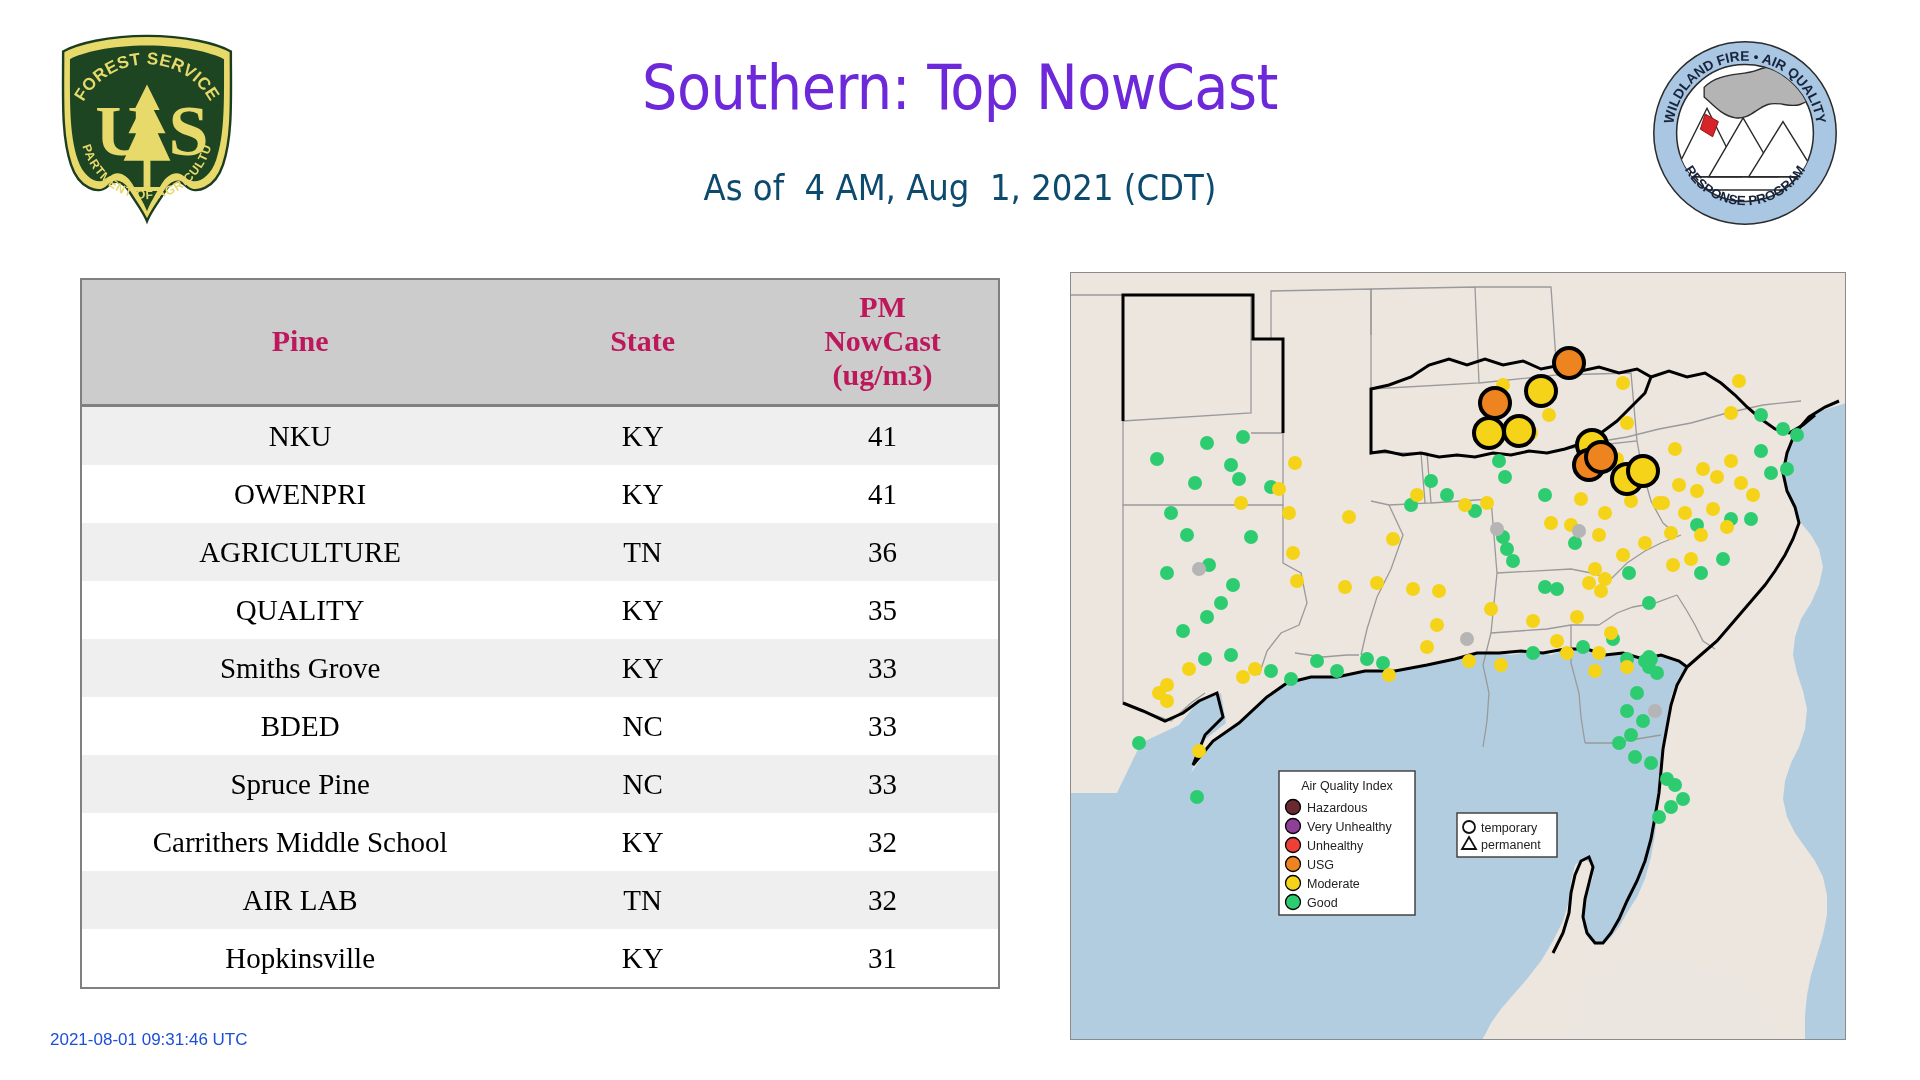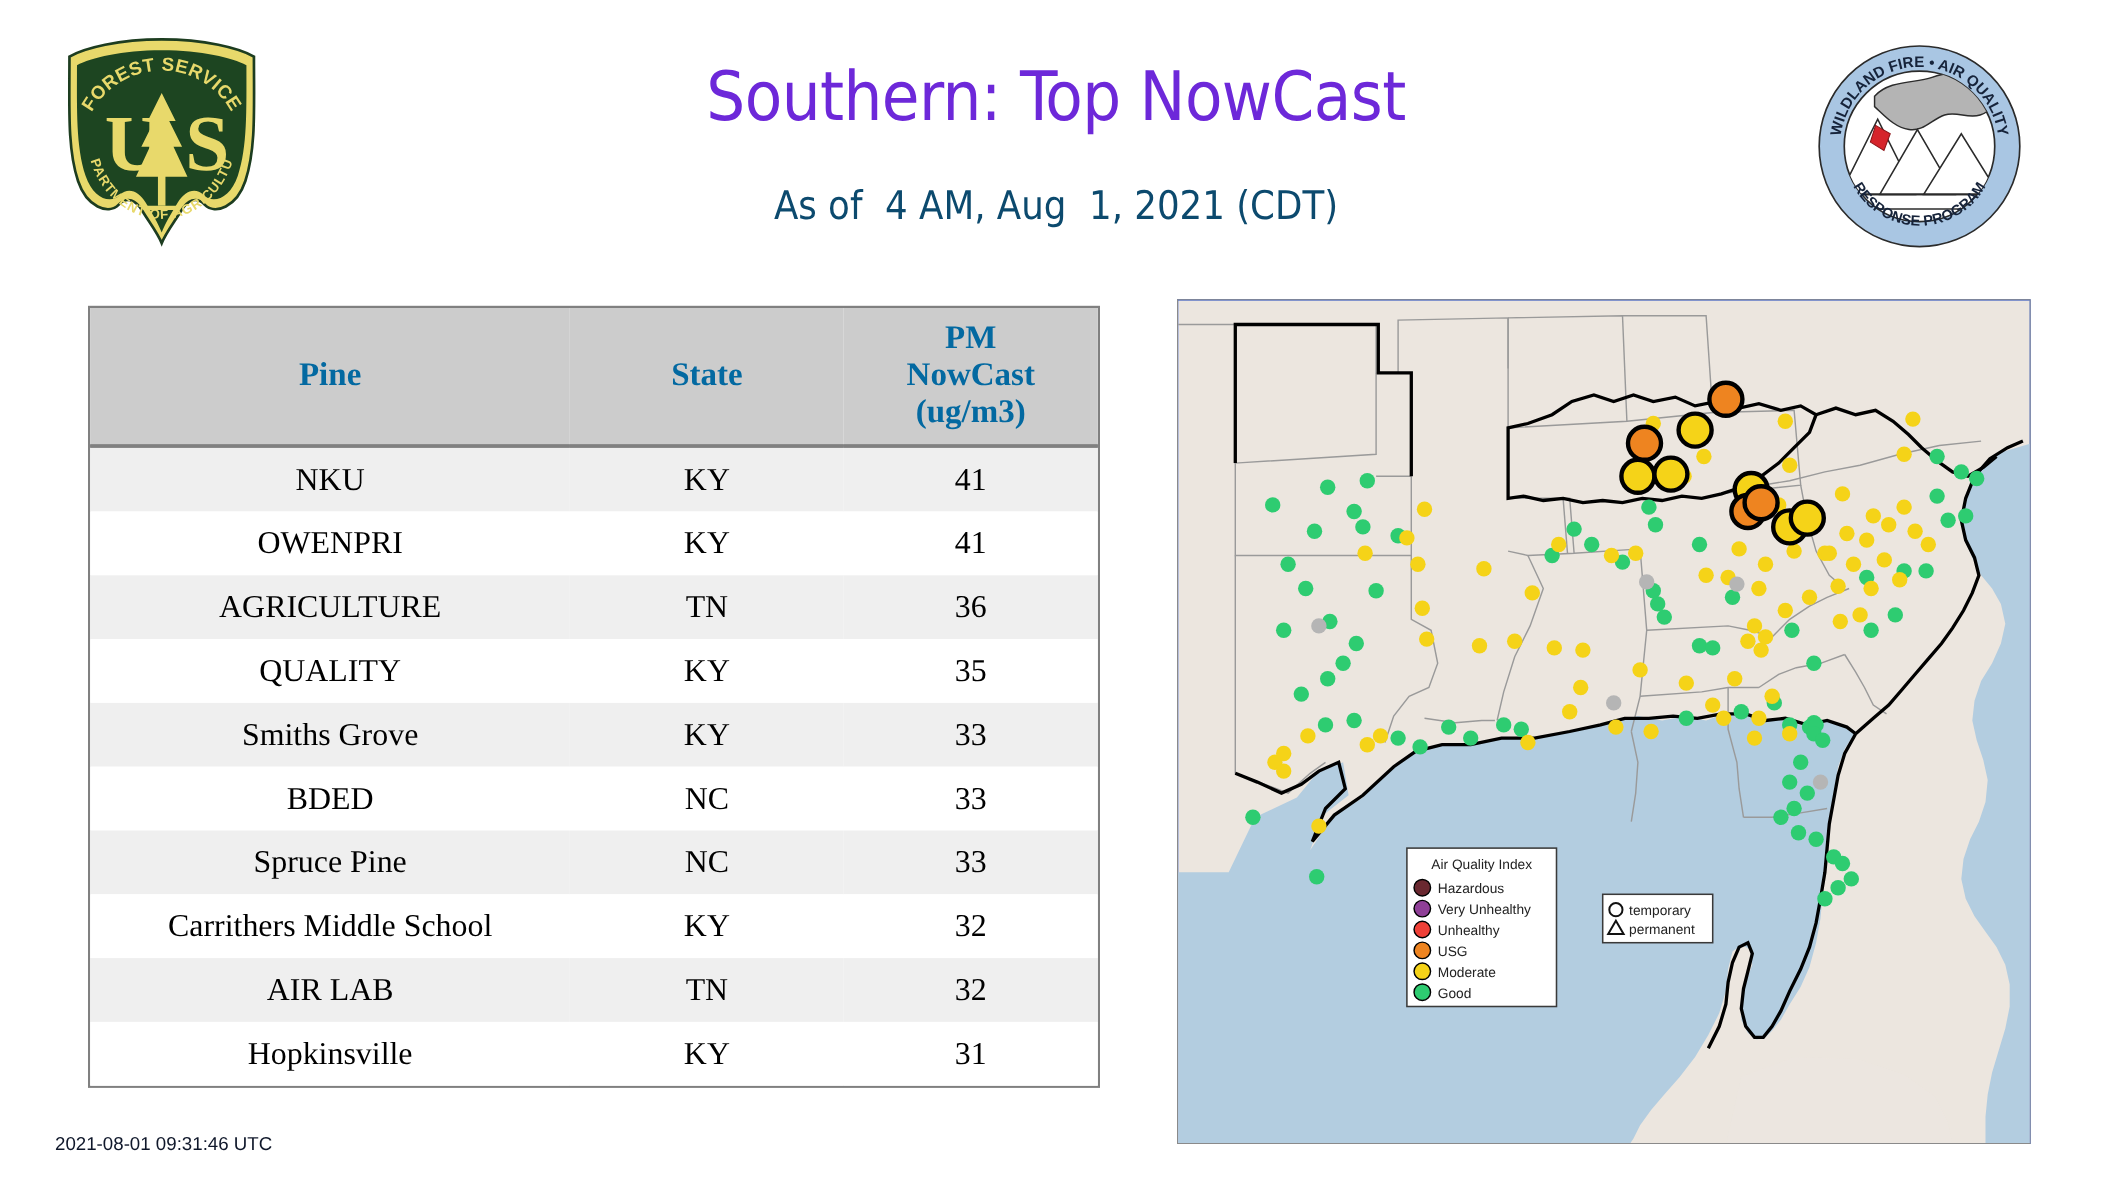--- a/index.html
+++ b/index.html
@@ -30,38 +30,38 @@
 
   
   .table-wrap{
     position:absolute;left:80px;top:278px;width:920px;
     border:2px solid #808080;box-sizing:border-box;background:#fff;
   }
   table.nowcast{border-collapse:collapse;width:100%;table-layout:fixed;}
   table.nowcast th{
     background:#cccccc;border-bottom:3px solid #808080;
     font-family:"Liberation Serif","DejaVu Serif",serif;
-    font-weight:bold;font-size:30px;color:#0369a1;
+    font-weight:bold;font-size:30px;color:#be185d;
     padding:10px 4px 12px 4px;line-height:34px;vertical-align:middle;
   }
   table.nowcast th.site{width:48%;}
   table.nowcast th.state{width:27%;}
   table.nowcast th.pm{width:25%;}
   table.nowcast td{
     font-family:"Liberation Serif","DejaVu Serif",serif;
     font-stretch:condensed;
     font-size:29px;color:#000000;text-align:center;
     height:58px;padding:0;border:0;
   }
   table.nowcast tr.odd td{background:#efefef;}
   table.nowcast tr.even td{background:#ffffff;}
 
   .timestamp{
     position:absolute;left:50px;top:1030px;
-    font-family:"Liberation Sans",sans-serif;font-size:17px;color:#0f172a;
+    font-family:"Liberation Sans",sans-serif;font-size:17px;color:#1d4ed8;
   }
 
   
   .map-frame{
     position:absolute;left:1070px;top:272px;width:776px;height:768px;
     border:1px solid #8a8a8a;box-sizing:border-box;overflow:hidden;background:#1d4ed8;
   }
   .map-frame svg{display:block;}
 </style>
 </head>

